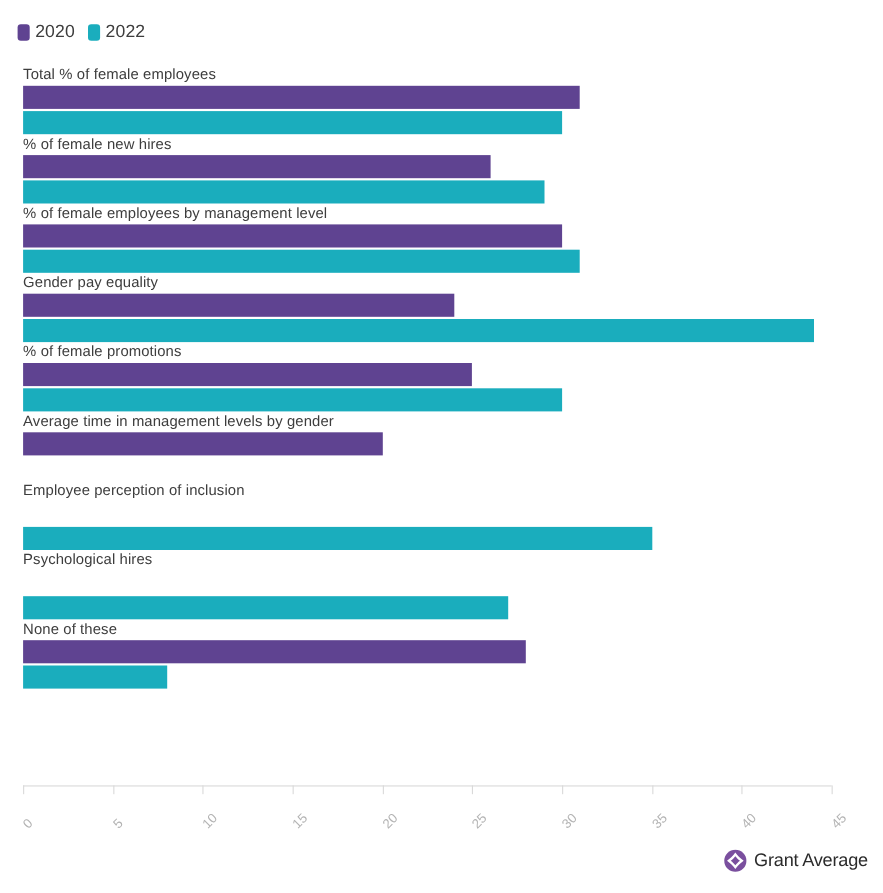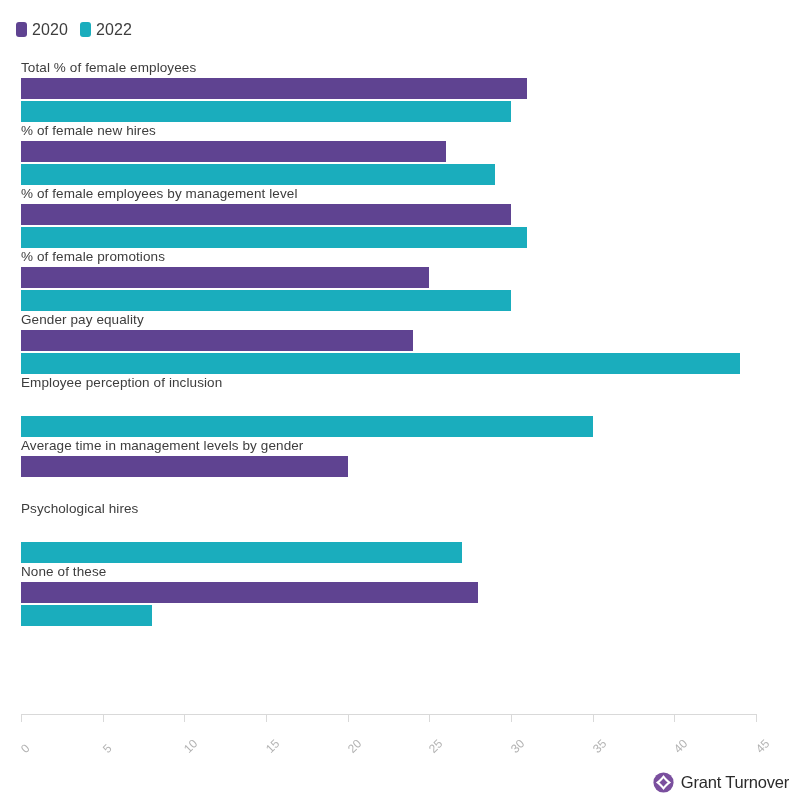--- a/index.html
+++ b/index.html
@@ -189,36 +189,36 @@
           <div class="group-label">% of female new hires</div>
           <div class="bar bar-2020" title="% of female new hires — 2020: 26" style="width: 424.667px; background: rgb(95, 67, 145);"></div>
           <div class="bar bar-2022" title="% of female new hires — 2022: 29" style="width: 473.667px; background: rgb(26, 173, 189);"></div>
         </div>
         <div class="group">
           <div class="group-label">% of female employees by management level</div>
           <div class="bar bar-2020" title="% of female employees by management level — 2020: 30" style="width: 490px; background: rgb(95, 67, 145);"></div>
           <div class="bar bar-2022" title="% of female employees by management level — 2022: 31" style="width: 506.333px; background: rgb(26, 173, 189);"></div>
         </div>
         <div class="group">
+          <div class="group-label">Gender pay equality</div>
+          <div class="bar bar-2020" title="Gender pay equality — 2020: 24" style="width: 392px; background: rgb(95, 67, 145);"></div>
+          <div class="bar bar-2022" title="Gender pay equality — 2022: 44" style="width: 718.667px; background: rgb(26, 173, 189);"></div>
+        </div>
+        <div class="group">
           <div class="group-label">% of female promotions</div>
           <div class="bar bar-2020" title="% of female promotions — 2020: 25" style="width: 408.333px; background: rgb(95, 67, 145);"></div>
           <div class="bar bar-2022" title="% of female promotions — 2022: 30" style="width: 490px; background: rgb(26, 173, 189);"></div>
         </div>
         <div class="group">
-          <div class="group-label">Gender pay equality</div>
-          <div class="bar bar-2020" title="Gender pay equality — 2020: 24" style="width: 392px; background: rgb(95, 67, 145);"></div>
-          <div class="bar bar-2022" title="Gender pay equality — 2022: 44" style="width: 718.667px; background: rgb(26, 173, 189);"></div>
+          <div class="group-label">Average time in management levels by gender</div>
+          <div class="bar bar-2020" title="Average time in management levels by gender — 2020: 20" style="width: 326.667px; background: rgb(95, 67, 145);"></div>
         </div>
         <div class="group">
           <div class="group-label">Employee perception of inclusion</div>
           <div class="bar bar-2022" title="Employee perception of inclusion — 2022: 35" style="width: 571.667px; background: rgb(26, 173, 189);"></div>
-        </div>
-        <div class="group">
-          <div class="group-label">Average time in management levels by gender</div>
-          <div class="bar bar-2020" title="Average time in management levels by gender — 2020: 20" style="width: 326.667px; background: rgb(95, 67, 145);"></div>
         </div>
         <div class="group">
           <div class="group-label">Psychological hires</div>
           <div class="bar bar-2022" title="Psychological safety — 2022: 27" style="width: 441px; background: rgb(26, 173, 189);"></div>
         </div>
         <div class="group">
           <div class="group-label">None of these</div>
           <div class="bar bar-2020" title="None of these — 2020: 28" style="width: 457.333px; background: rgb(95, 67, 145);"></div>
           <div class="bar bar-2022" title="None of these — 2022: 8" style="width: 130.667px; background: rgb(26, 173, 189);"></div>
         </div>
@@ -237,16 +237,16 @@
       <div class="tick-label" style="left: 671.333px;">40</div>
       <div class="tick-label" style="left: 753px;">45</div>
     </div>
 
   <div class="logo">
     <svg class="logo-mark" viewBox="0 0 100 100">
       <circle cx="50" cy="50" r="48" fill="#7a4f9e"></circle>
       <path d="M50 14 C62 30 70 38 86 50 C70 62 62 70 50 86 C38 70 30 62 14 50 C30 38 38 30 50 14 Z" fill="#ffffff"></path>
       <path d="M50 30 C57 39 61 43 70 50 C61 57 57 61 50 70 C43 61 39 57 30 50 C39 43 43 39 50 30 Z" fill="#7a4f9e"></path>
     </svg>
-    <span class="logo-text">Grant Turnover</span>
+    <span class="logo-text">Grant Average</span>
   </div>
 
 </div>
 
 </body></html>

